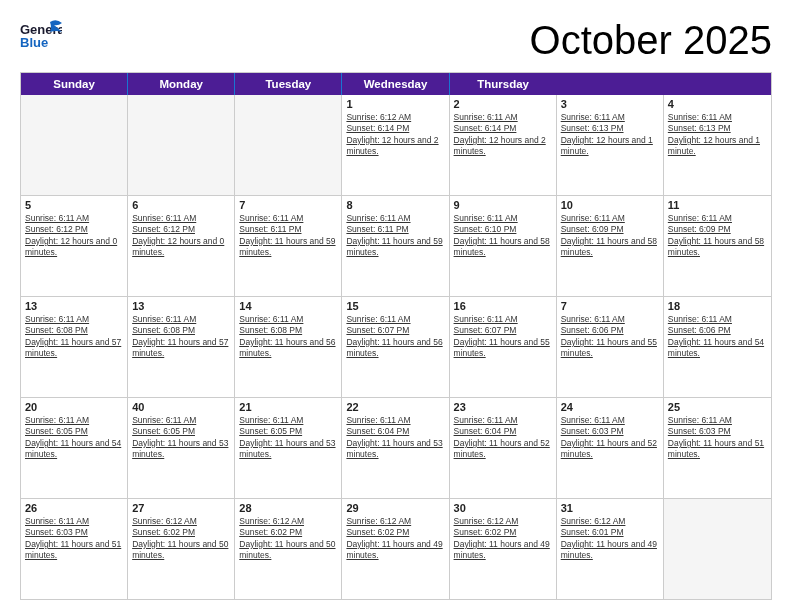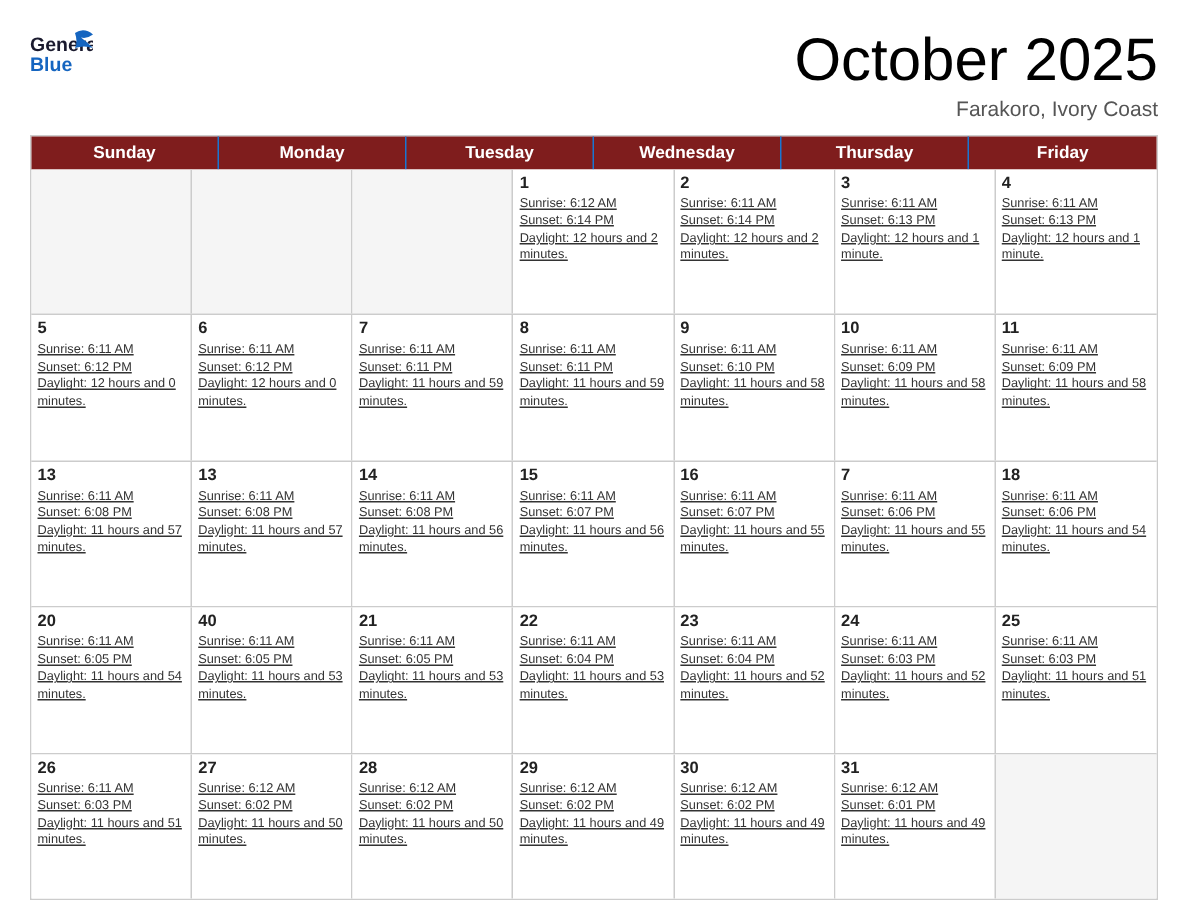--- a/index.html
+++ b/index.html
@@ -43,22 +43,22 @@
       margin-top: 2px;
     }
     .calendar {
       flex: 1;
       display: flex;
       flex-direction: column;
       border: 1px solid #ccc;
     }
     .cal-header {
       display: grid;
-      grid-template-columns: repeat(6, 1fr);
-      background: #7f1d1d;
+      grid-template-columns: repeat(7, 1fr);
+      background: #4c1d95;
     }
     .cal-header-cell {
       color: #fff;
       font-size: 11.5px;
       font-weight: bold;
       padding: 5px 4px;
       text-align: center;
       border-right: 1px solid #1976d2;
     }
     .cal-header-cell:last-child { border-right: none; }
@@ -117,32 +117,30 @@
 
           <text x="0" y="16" font-size="13" font-weight="bold" fill="#1a1a2e">General</text>
           <text x="0" y="29" font-size="13" font-weight="bold" fill="#1565c0">Blue</text>
 
           <path d="M30 4 Q36 0 42 5 Q38 8 34 7 Q38 10 42 14 Q36 12 30 14 Q32 10 30 4Z" fill="#1565c0"></path>
         </svg>
       </div>
     </div>
     <div class="title-section">
       <div class="month-title">October 2025</div>
-      <div class="location">Farakoro, Ivory Coast</div>
     </div>
   </div>
 
   <div class="calendar">
     <div class="cal-header">
     <div class="cal-header-cell">Sunday</div>
         <div class="cal-header-cell">Monday</div>
         <div class="cal-header-cell">Tuesday</div>
         <div class="cal-header-cell">Wednesday</div>
         <div class="cal-header-cell">Thursday</div>
-        <div class="cal-header-cell">Friday</div>
       </div>
     <div class="cal-body">
     <div class="cal-row">
           <div class="cal-cell empty"></div>
           <div class="cal-cell empty"></div>
           <div class="cal-cell empty"></div>
           <div class="cal-cell">
             <span class="day-number">1</span>
             <div class="cell-info" style="white-space: pre-line;">Sunrise: 6:12 AM
 Sunset: 6:14 PM

